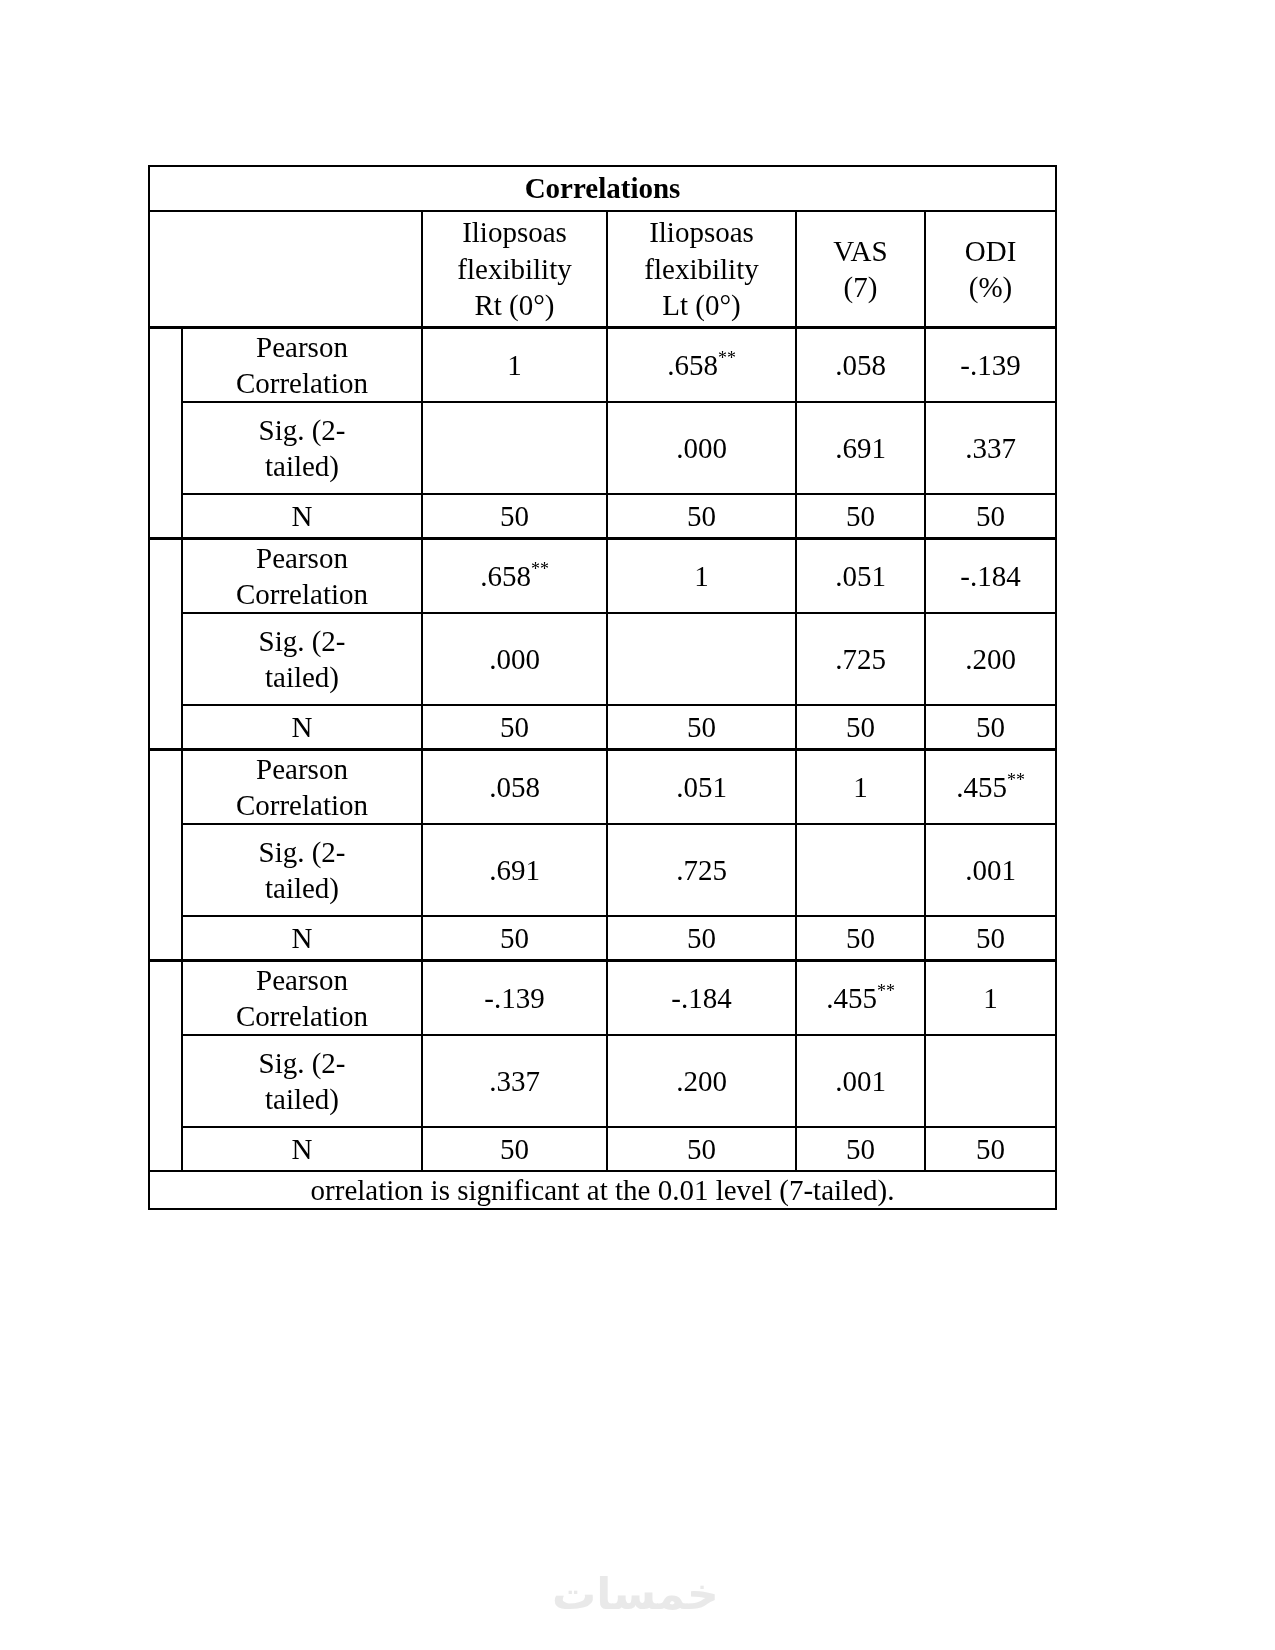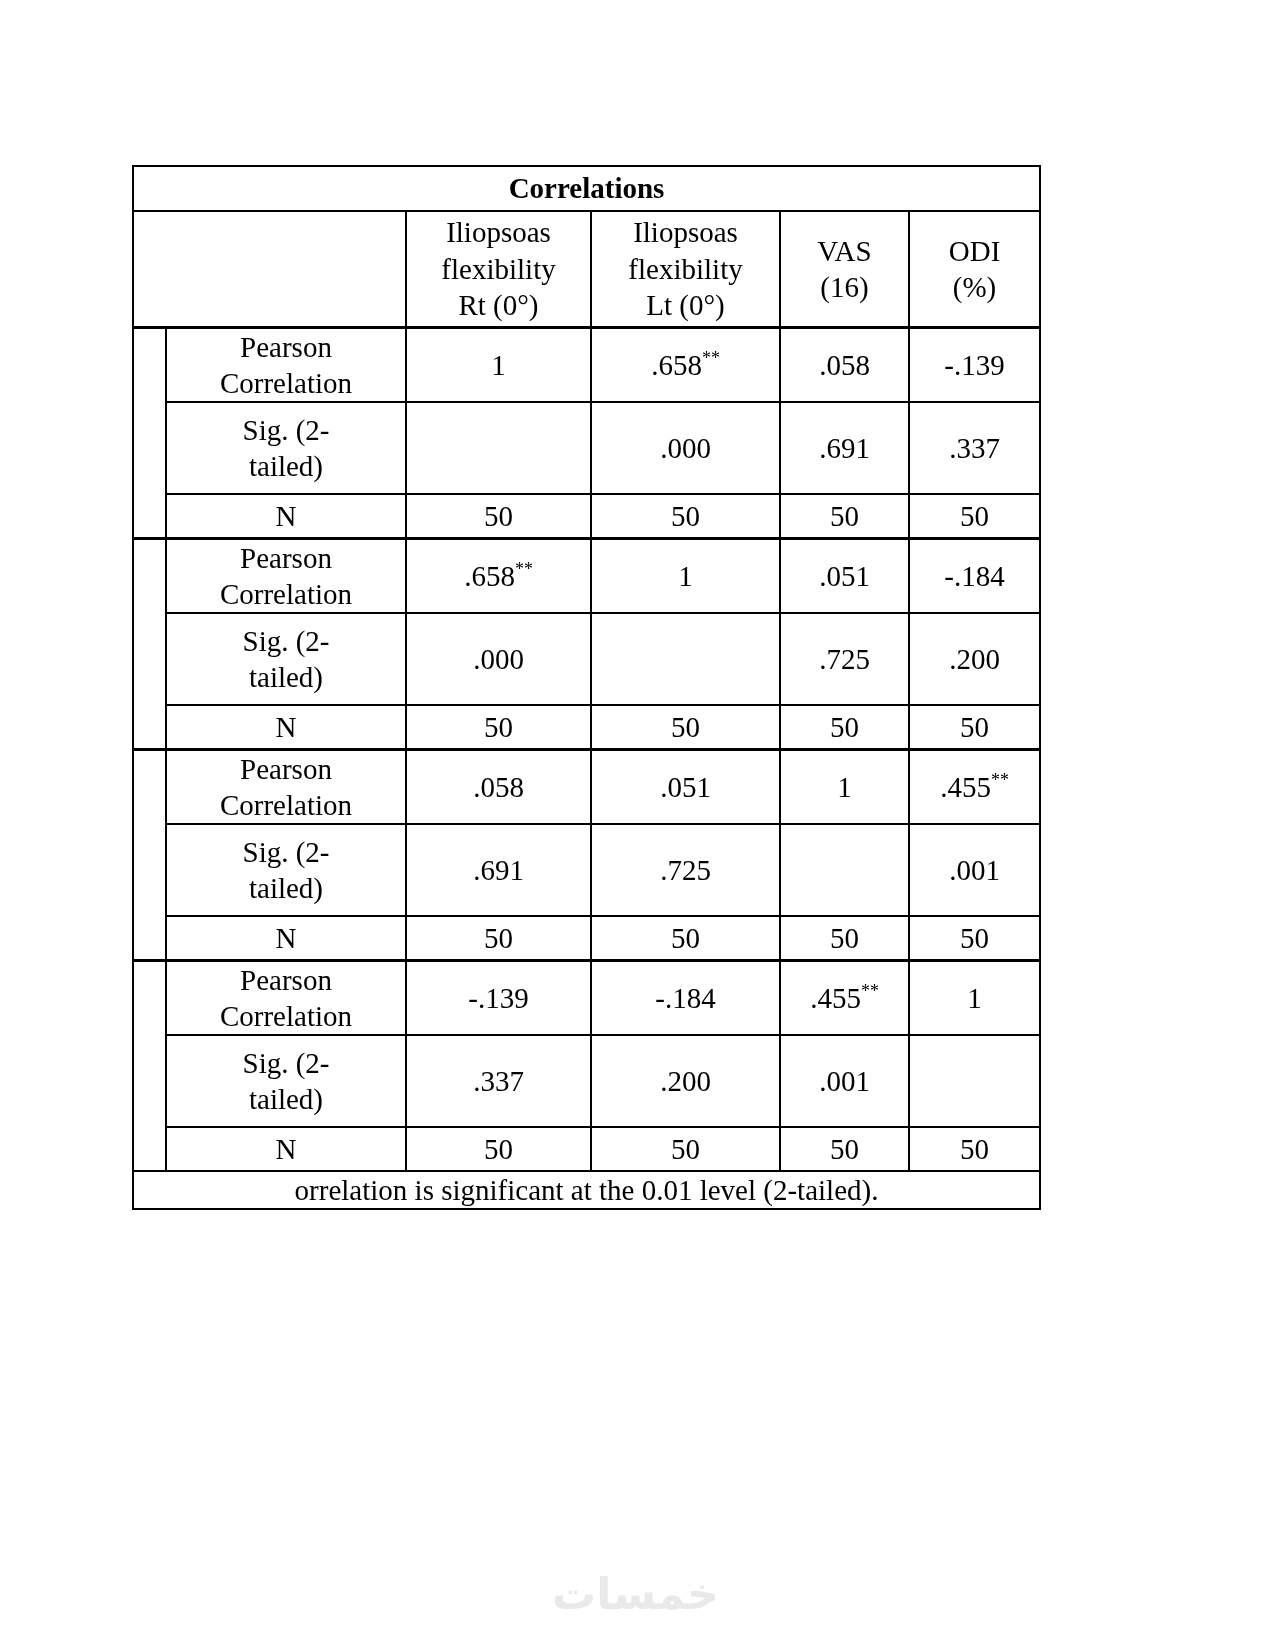--- a/index.html
+++ b/index.html
@@ -2,21 +2,21 @@
 <html><head>
 <meta charset="utf-8">
 <style>
   html,body{margin:0;padding:0;}
   body{
     width:1275px;height:1650px;position:relative;
     background:#ffffff;overflow:hidden;
     font-family:"Liberation Serif", serif;
   }
   .corr-table{
-    position:absolute;left:132px;top:165px;
+    position:absolute;left:148px;top:165px;
     border-collapse:collapse;table-layout:fixed;
     width:907px;
   }
   .corr-table td{
     border:2px solid #000;
     text-align:center;vertical-align:middle;
     font-size:29px;color:#000;line-height:1.25;
     padding:0;overflow:hidden;
   }
   
@@ -78,21 +78,21 @@
 
   <tr class="r-header">
     <td class="corner" colspan="2"></td>
     <td class="hdr">Iliopsoas
 flexibility
 Rt (0°)</td>
     <td class="hdr">Iliopsoas
 flexibility
 Lt (0°)</td>
     <td class="hdr">VAS
-(16)</td>
+(7)</td>
     <td class="hdr col-last">ODI
 (%)</td>
   </tr>
 
   <tr class="r-p gs">
     <td class="strip" rowspan="3"></td>
     <td class="lbl">Pearson
 Correlation</td>
     <td class="v"><span>1</span><sup></sup></td>
     <td class="v"><span>.658</span><sup>**</sup></td>
@@ -184,18 +184,18 @@
   </tr>
   <tr class="r-n">
     <td class="lbl">N</td>
     <td class="v">50</td>
     <td class="v">50</td>
     <td class="v">50</td>
     <td class="v col-last">50</td>
   </tr>
 
   <tr class="r-f">
-    <td class="footnote" colspan="6">orrelation is significant at the 0.01 level (2-tailed).</td>
+    <td class="footnote" colspan="6">orrelation is significant at the 0.01 level (7-tailed).</td>
   </tr>
 </tbody>
   </table>
 
 <div class="watermark">خمسات</div>
 
 </body></html>

